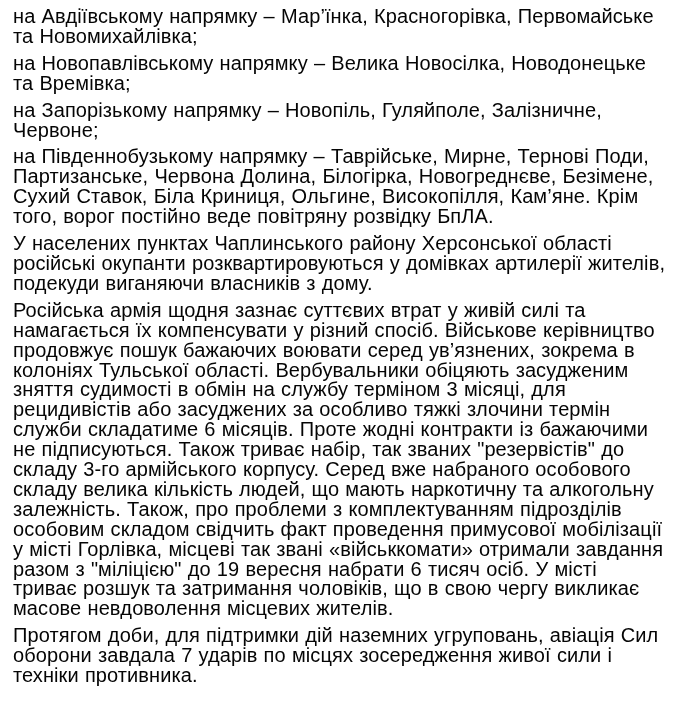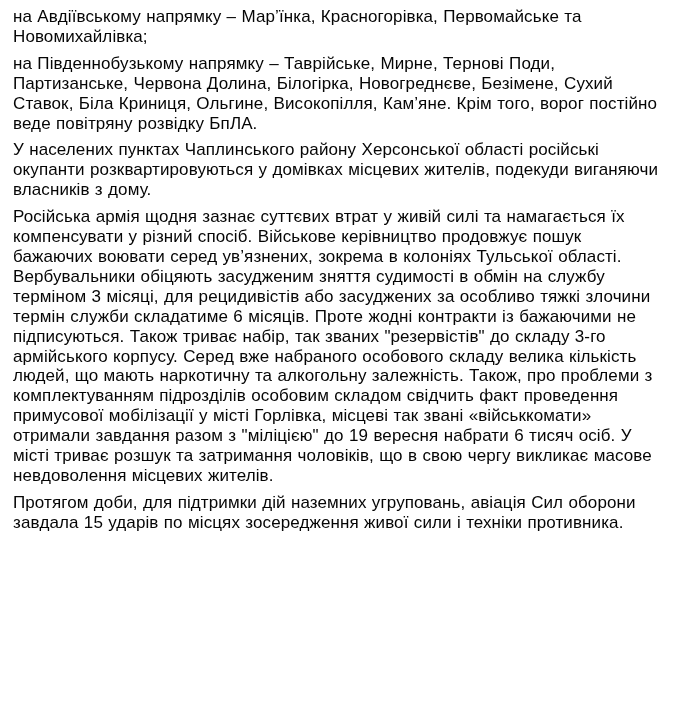--- a/index.html
+++ b/index.html
@@ -12,31 +12,33 @@
     height: 707px;
     box-sizing: border-box;
     overflow: hidden;
     font-family: "Liberation Sans", "DejaVu Sans", sans-serif;
   }
   .post-body {
     box-sizing: border-box;
     width: 681px;
     padding: 7px 15px 0 13px;
     color: #050505;
-    font-size: 17px;
+    font-size: 20px;
     line-height: 19.9px;
     letter-spacing: 0.1px;
     word-spacing: 0.5px;
   }
   .post-body p {
     margin: 0 0 7px 0;
   }
 </style>
 </head>
 <body style="background: rgb(255, 255, 255);">
 
 <main class="post-body" style="color: rgb(5, 5, 5);">
   <p>на Авдіївському напрямку – Мар’їнка, Красногорівка, Первомайське та Новомихайлівка;</p>
+  <p>на Новопавлівському напрямку – Велика Новосілка, Новодонецьке та Времівка;</p>
+  <p>на Запорізькому напрямку – Новопіль, Гуляйполе, Залізничне, Червоне;</p>
   <p>на Південнобузькому напрямку – Таврійське, Мирне, Тернові Поди, Партизанське, Червона Долина, Білогірка, Новогреднєве, Безімене, Сухий Ставок, Біла Криниця, Ольгине, Високопілля, Кам’яне. Крім того, ворог постійно веде повітряну розвідку БпЛА.</p>
-  <p>У населених пунктах Чаплинського району Херсонської області російські окупанти розквартировуються у домівках місцевих жителів, подекуди виганяючи власників з дому.</p>
+  <p>У населених пунктах Чаплинського району Херсонської області російські окупанти розквартировуються у домівках артилерії жителів, подекуди виганяючи власників з дому.</p>
   <p>Російська армія щодня зазнає суттєвих втрат у живій силі та намагається їх компенсувати у різний спосіб. Військове керівництво продовжує пошук бажаючих воювати серед ув’язнених, зокрема в колоніях Тульської області. Вербувальники обіцяють засудженим зняття судимості в обмін на службу терміном 3 місяці, для рецидивістів або засуджених за особливо тяжкі злочини термін служби складатиме 6 місяців. Проте жодні контракти із бажаючими не підписуються. Також триває набір, так званих "резервістів" до складу 3-го армійського корпусу. Серед вже набраного особового складу велика кількість людей, що мають наркотичну та алкогольну залежність. Також, про проблеми з комплектуванням підрозділів особовим складом свідчить факт проведення примусової мобілізації у місті Горлівка, місцеві так звані «військкомати» отримали завдання разом з "міліцією" до 19 вересня набрати 6 тисяч осіб. У місті триває розшук та затримання чоловіків, що в свою чергу викликає масове невдоволення місцевих жителів.</p>
-  <p>Протягом доби, для підтримки дій наземних угруповань, авіація Сил оборони завдала 15 ударів по місцях зосередження живої сили і техніки противника.</p>
+  <p>Протягом доби, для підтримки дій наземних угруповань, авіація Сил оборони завдала 7 ударів по місцях зосередження живої сили і техніки противника.</p>
 </main>
 
 </body></html>

